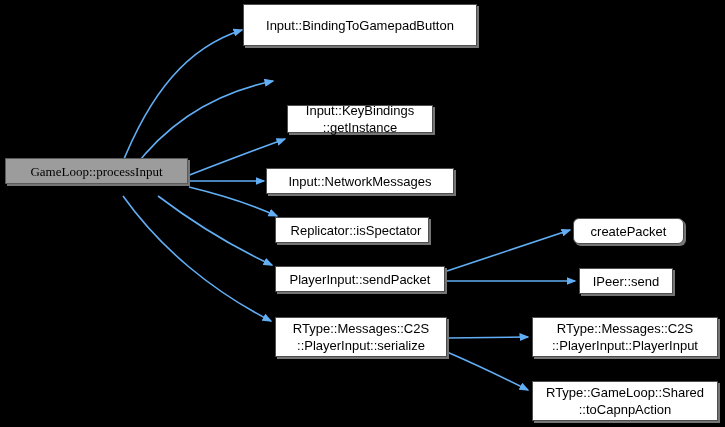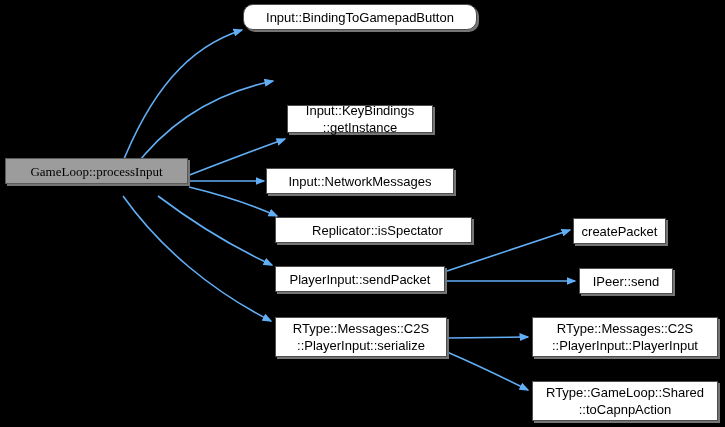--- a/index.html
+++ b/index.html
@@ -53,36 +53,36 @@
       <path d="M123,196 C160,248 212,291 271,321" marker-end="url(#arrow)"></path>
       <path d="M447,271 L570,230" marker-end="url(#arrow)"></path>
       <path d="M447,281 L575,281" marker-end="url(#arrow)"></path>
       <path d="M448,338 L528,337" marker-end="url(#arrow)"></path>
       <path d="M447,352 C475,364 502,377 528,390" marker-end="url(#arrow)"></path>
     </g>
   </svg>
 
   <div class="node root" style="left:5px;top:158px;width:183px;height:26px;font-family:Liberation Serif, serif;">GameLoop::processInput</div>
 
-  <div class="node" style="left:243px;top:4px;width:234px;height:26px;border-radius:10px;">Input::BindingToGamepadButton</div>
+  <div class="node" style="left:243px;top:4px;width:234px;height:42px;">Input::BindingToGamepadButton</div>
 
 
   <div class="node" style="left:287px;top:105px;width:146px;height:28px;">Input::KeyBindings
 ::getInstance</div>
 
   <div class="node" style="left:266px;top:168px;width:188px;height:26px;">Input::NetworkMessages</div>
 
-  <div class="node" style="left:275px;top:217px;width:197px;height:26px;padding-left:8px;">Replicator::isSpectator</div>
+  <div class="node" style="left:275px;top:217px;width:154px;height:26px;padding-left:8px;">Replicator::isSpectator</div>
 
   <div class="node" style="left:275px;top:266px;width:170px;height:26px;">PlayerInput::sendPacket</div>
 
   <div class="node" style="left:275px;top:317px;width:172px;height:40px;">RType::Messages::C2S
 ::PlayerInput::serialize</div>
 
-  <div class="node" style="left:573px;top:218px;width:93px;height:26px;">createPacket</div>
+  <div class="node" style="left:573px;top:218px;width:111px;height:26px;border-radius:6px;">createPacket</div>
 
   <div class="node" style="left:579px;top:268px;width:94px;height:26px;">IPeer::send</div>
 
   <div class="node" style="left:532px;top:317px;width:186px;height:40px;">RType::Messages::C2S
 ::PlayerInput::PlayerInput</div>
 
   <div class="node" style="left:532px;top:381px;width:186px;height:40px;">RType::GameLoop::Shared
 ::toCapnpAction</div>
 
 </div>

